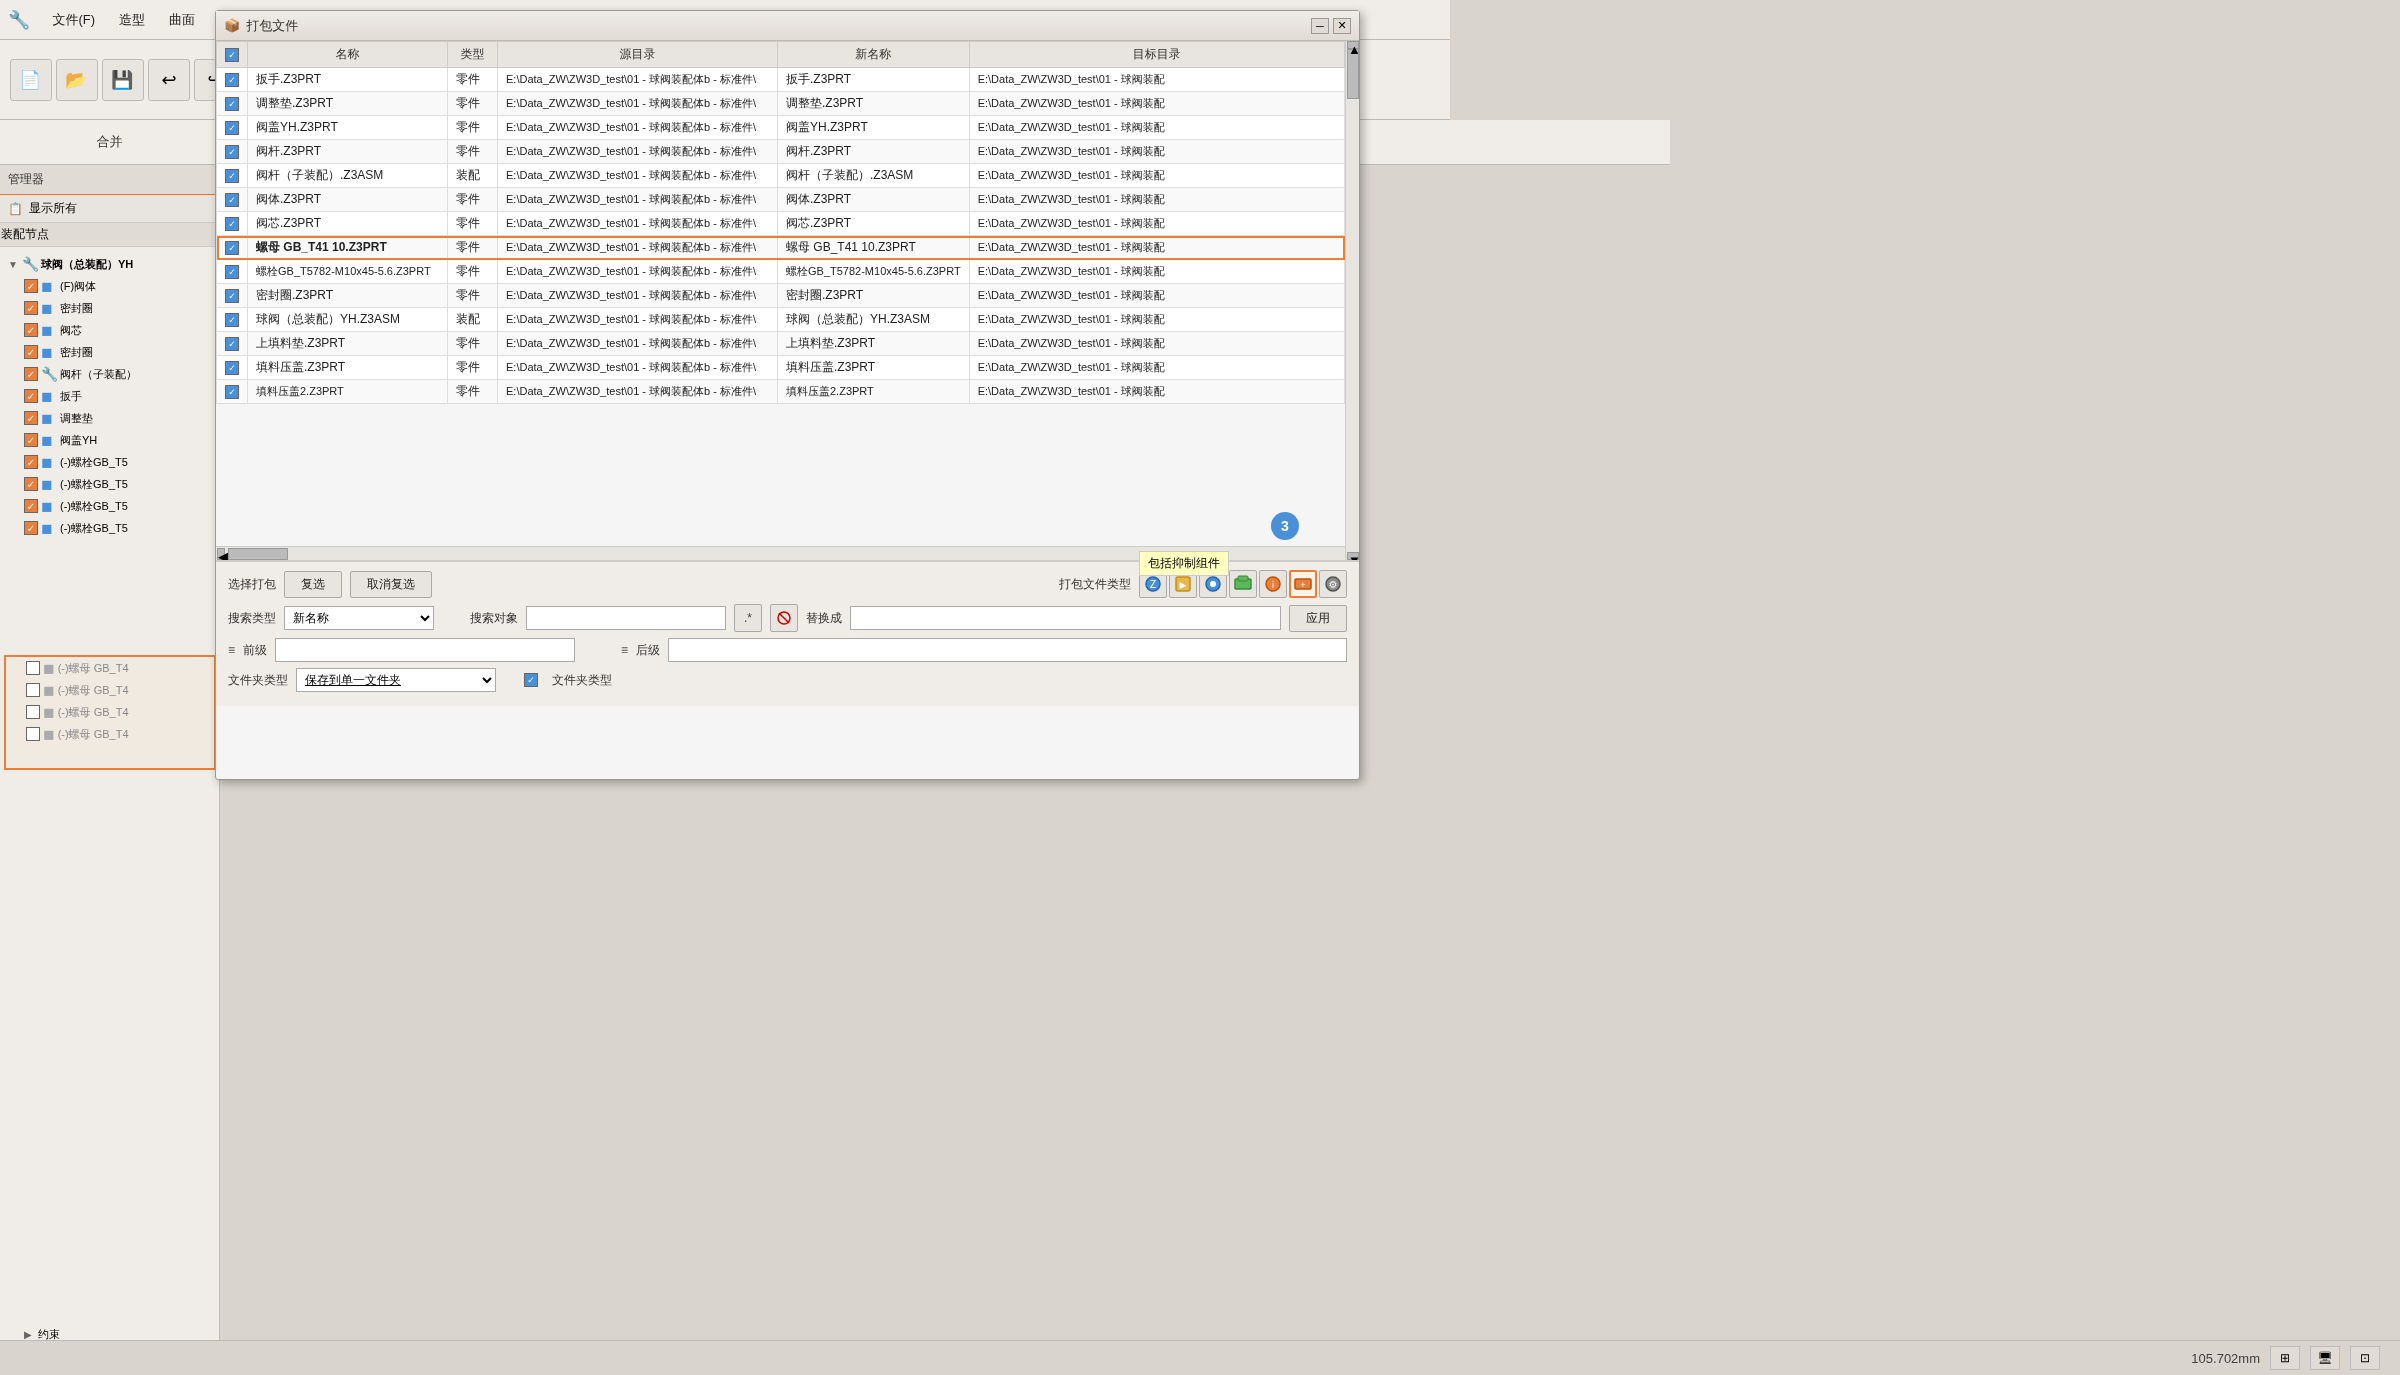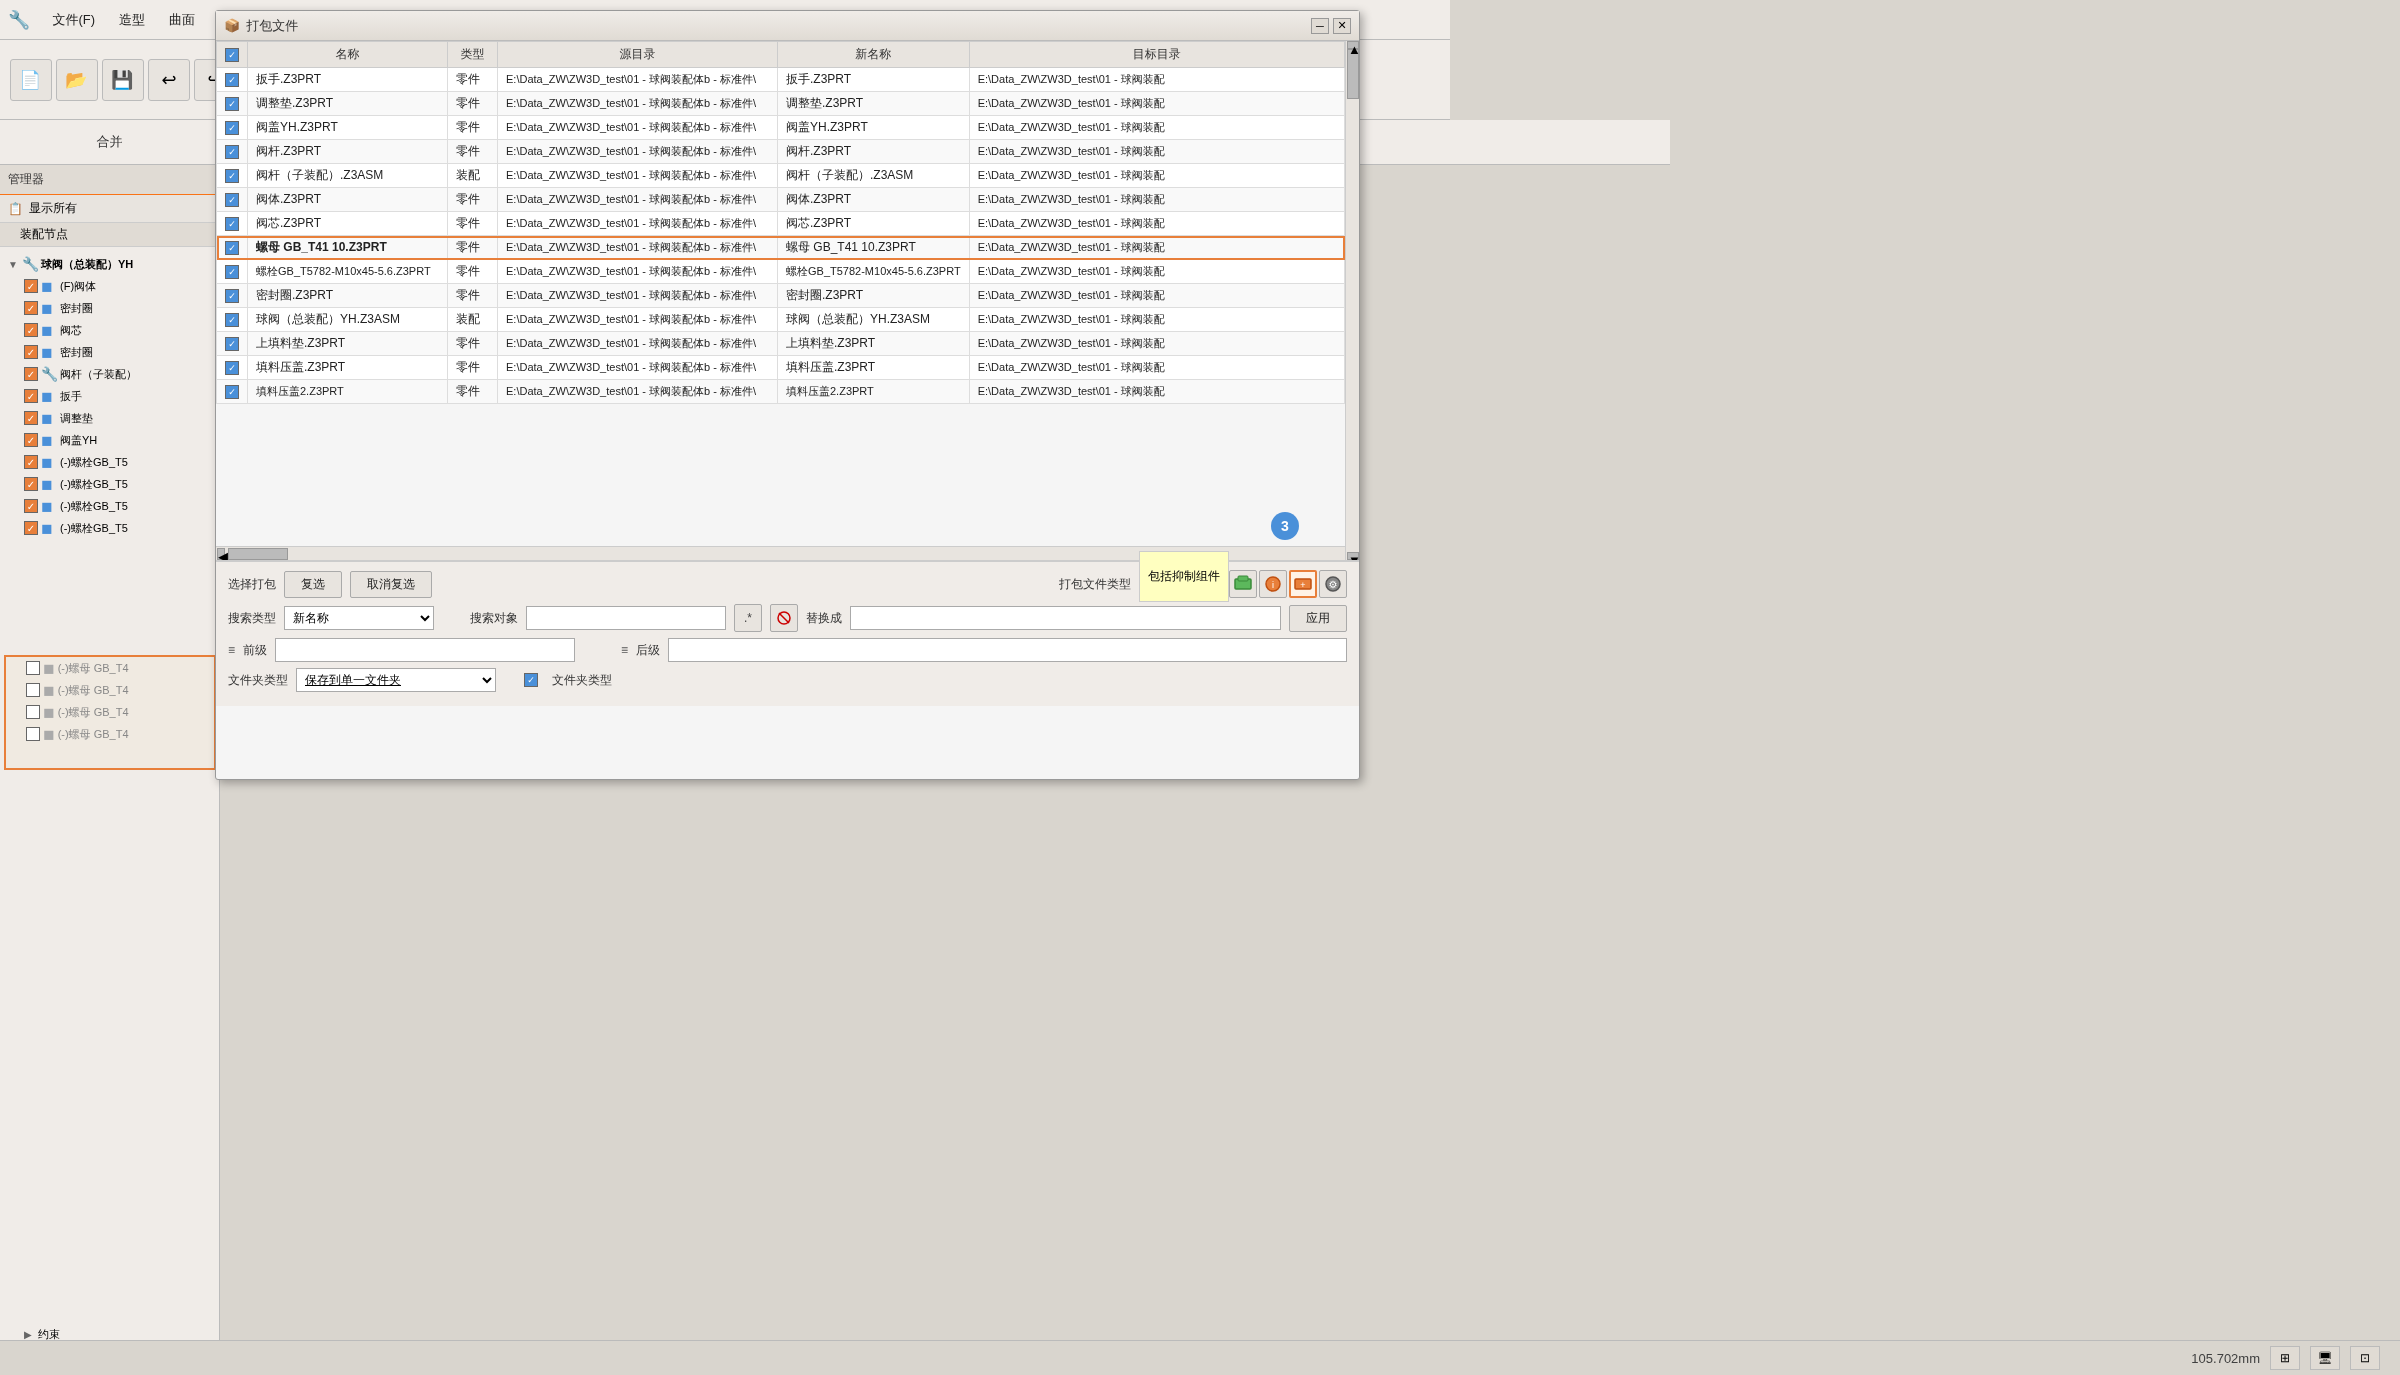--- a/index.html
+++ b/index.html
@@ -426,21 +426,21 @@
 </div>
 
 <div class="left-sidebar">
   <div class="sidebar-header">
     <span>管理器</span>
   </div>
   <div style="height:28px; background:#e8e4df; border-bottom:1px solid #ccc; display:flex; align-items:center; padding:0 8px; font-size:12px; gap:6px;">
     <span>📋</span>
     <span>显示所有</span>
   </div>
-  <div style="height:24px; background:#e0dbd4; border-bottom:1px solid #ccc; display:flex; align-items:center; padding:0 20px; font-size:12px;">
+  <div style="height:24px; background:#e0dbd4; border-bottom:1px solid #ccc; display:flex; align-items:center; padding:0 1px; font-size:12px;">
     <span>装配节点</span>
   </div>
 
   <div class="sidebar-tree">
 
     <div class="tree-item" style="font-weight:bold;">
       <span class="tree-expand">▼</span>
       <span class="tree-icon tree-icon-asm">🔧</span>
       <span style="font-size:11px;">球阀（总装配）YH</span>
     </div>
@@ -758,21 +758,21 @@
         </div>
         <div class="icon-tb-btn" title="类型7">
           <svg width="18" height="18" viewBox="0 0 18 18">
               <circle cx="9" cy="9" r="7" fill="#888" stroke="#555" stroke-width="1.5"></circle>
               <text x="9" y="13" text-anchor="middle" fill="white" font-size="10">⚙</text>
             </svg>
         </div>
       </div>
     </div>
 
-    <div style="position:absolute; right:130px; top:540px; background:#ffffc0; border:1px solid #ccc; padding:16px 8px; font-size:12px; z-index:10;">包括抑制组件</div>
+    <div style="position:absolute; right:130px; top:540px; background:#ffffc0; border:1px solid #ccc; padding:3px 8px; font-size:12px; z-index:10;">包括抑制组件</div>
 
     <div class="panel-row">
       <span class="panel-label">搜索类型</span>
       <select class="panel-select">
         <option>新名称</option>
       </select>
       <div style="flex:0 0 20px;"></div>
       <span class="panel-label">搜索对象</span>
       <input type="text" class="panel-input" style="max-width: 200px;">
 

